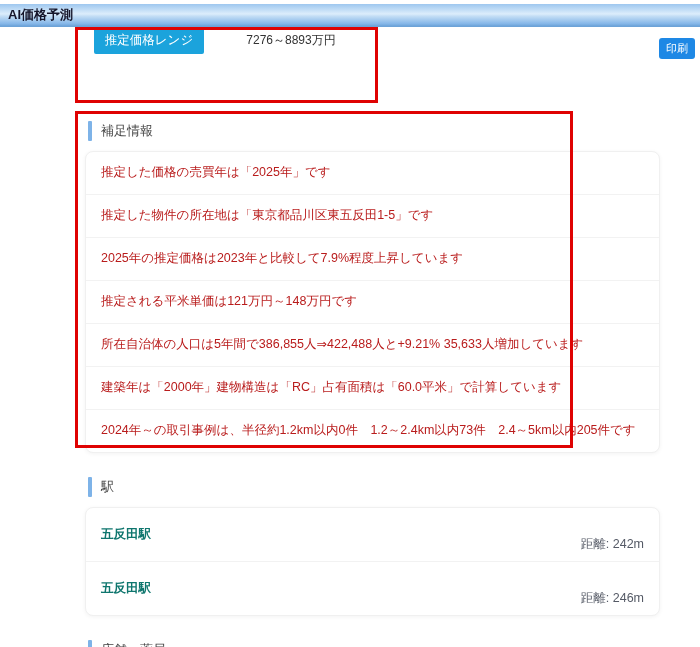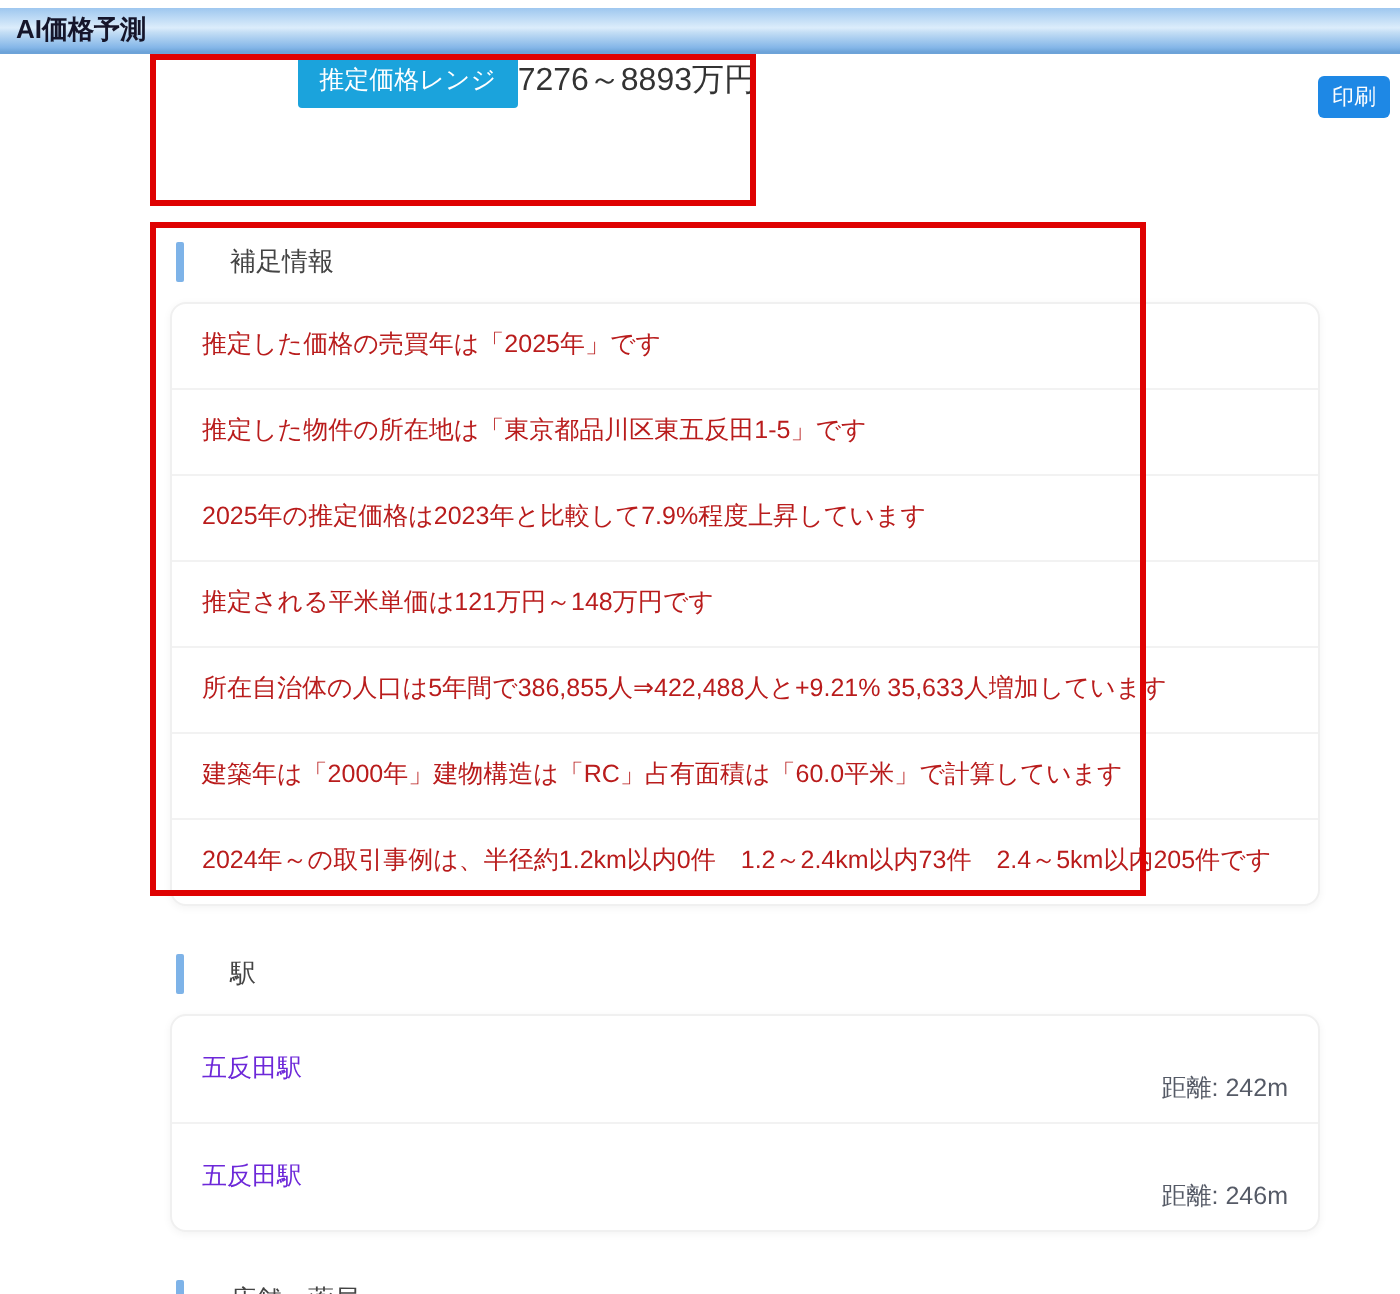--- a/index.html
+++ b/index.html
@@ -48,55 +48,55 @@
     padding: 0;
   }
 
   
   .price-area {
     position: absolute;
     top: 27px; left: 75px;
     width: 303px; height: 76px;
     box-sizing: border-box;
     display: flex;
-    flex-direction: row;
-    justify-content: flex-end;
+    flex-direction: column;
+    justify-content: flex-start;
     gap: 5px;
     padding-left: 19px;
   }
   .price-row { display: flex; align-items: center; height: 27px; }
   .price-pill {
     width: 110px; height: 27px;
     background: #1ba3dc;
     color: #fff;
     font-size: 12.5px;
     display: flex;
     align-items: center;
     justify-content: center;
     border-radius: 2px;
     cursor: pointer;
   }
   .price-val {
     flex: 1;
     text-align: center;
-    font-size: 16px;
+    font-size: 12px;
     color: #333;
   }
 
   
   .sections {
     position: absolute;
     top: 111px; left: 85px;
     width: 575px;
   }
   .section + .section { margin-top: 14px; }
   .section-header {
     display: flex;
     align-items: center;
-    gap: 23px;
+    gap: 9px;
     padding: 10px 0 10px 3px;
     font-size: 13px;
     color: #444;
   }
   .accent-bar {
     width: 4px; height: 20px;
     background: #7eb3e8;
     border-radius: 1px;
     flex: none;
   }
@@ -119,22 +119,22 @@
   .link-row {
     display: flex;
     align-items: center;
     justify-content: space-between;
     padding: 8px 15px;
     font-size: 12.5px;
     border-bottom: 1px solid #f2f2f2;
   }
   .link-row:last-child { border-bottom: none; }
   .link-name {
-    color: #6d28d9;
-    font-weight: normal;
+    color: #0f766e;
+    font-weight: bold;
     text-decoration: none;
     cursor: pointer;
   }
   .dist { color: #555a66; margin-top: 20px; }
 
   
   .hl {
     position: absolute;
     border: 3px solid #df0202;
     box-sizing: border-box;

